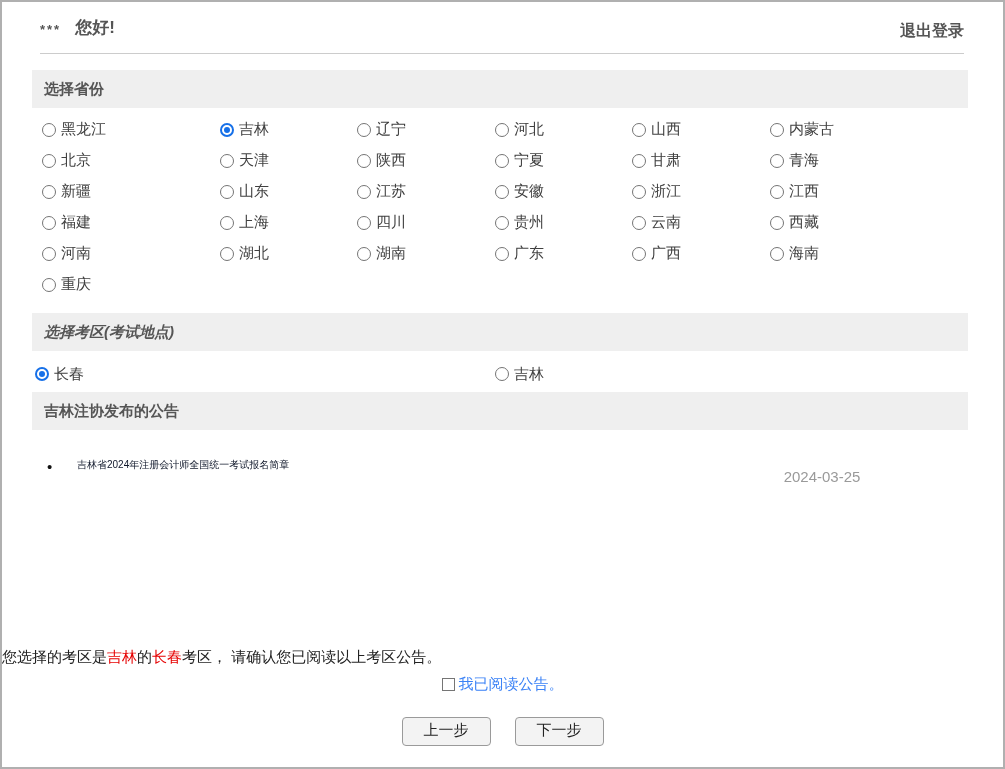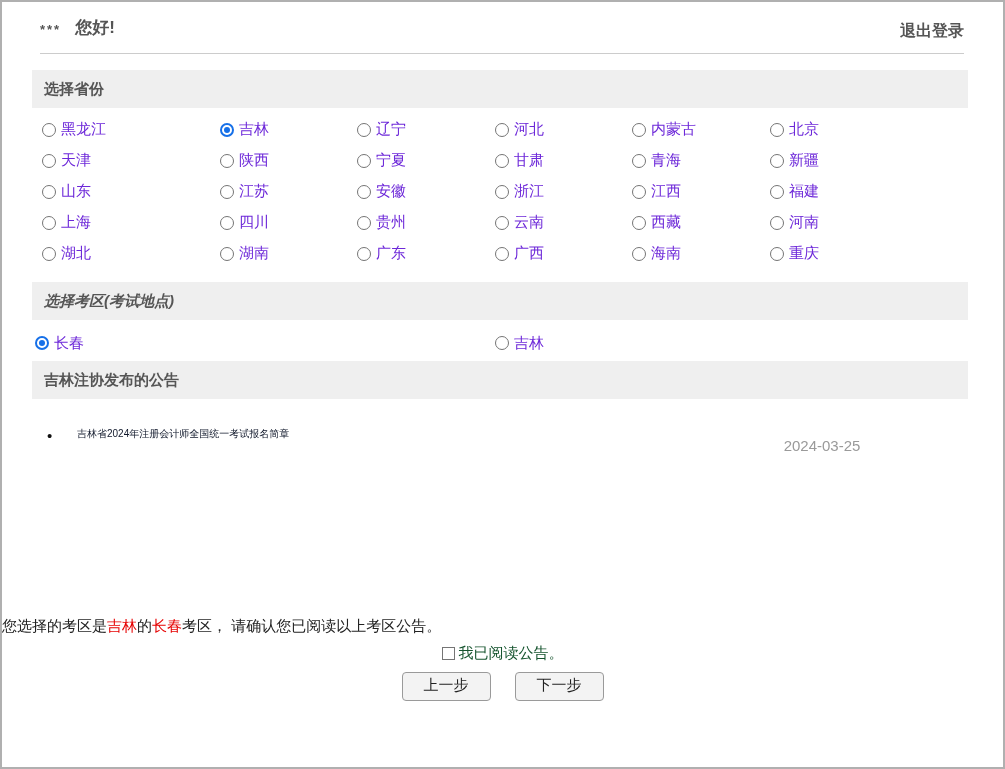--- a/index.html
+++ b/index.html
@@ -43,21 +43,21 @@
     grid-template-columns:178px 137px 138px 137px 138px auto;
   }
   .exam-grid {
     margin:8px 0 0 33px;
     display:grid;
     grid-template-columns:460px auto;
   }
   .radio-item {
     display:flex; align-items:center;
     height:31px; cursor:pointer;
-    font-size:15px; color:#6d28d9;
+    font-size:15px; color:#404040;
   }
   .exam-grid .radio-item { height:30px; }
   .radio {
     width:14px; height:14px; flex:0 0 14px;
     border:1px solid #757575; border-radius:50%;
     background:#fff; margin-right:5px; position:relative;
   }
   .radio.checked { border:2px solid #1670e8; }
   .radio.checked::after {
     content:""; position:absolute; left:2px; top:2px; right:2px; bottom:2px;
@@ -69,29 +69,29 @@
   .notice-bullet { font-size:15px; color:#111; width:30px; flex:0 0 30px; padding-top:2px; }
   .notice-title { font-size:10px; color:#0f172a; flex:1 1 auto; padding-top:2px; cursor:pointer; }
   .notice-date { font-size:15px; color:#9a9a9a; flex:0 0 170px; padding-top:12px;text-align:center; }
   
   .confirm-line {
     margin-top:163px; text-align:left;
     font-size:15px; color:#222;
   }
   .confirm-line .red { color:#e60000; }
   .checkbox-line {
-    margin-top:8px; text-align:center; font-size:15px; color:#14532d;
+    margin-top:8px; text-align:center; font-size:15px; color:#3b82f6;
   }
   .checkbox-label { display:inline-flex; align-items:center; gap:4px; cursor:pointer; }
   .checkbox {
     width:13px; height:13px;
     border:1px solid #757575; background:#fff; display:inline-block;
   }
   .buttons-line {
-    margin-top:9px; text-align:center;
+    margin-top:23px; text-align:center;
     display:flex; justify-content:center; gap:24px;
   }
   .btn {
     font-family:inherit;
     font-size:15px; color:#222;
     background:#f3f3f3;
     border:1px solid #9a9a9a;
     border-radius:4px;
     padding:3px 21px 5px 21px;
     cursor:pointer;
@@ -125,20 +125,24 @@
       <label class="radio-item">
         <span class="radio"></span>
         <span>辽宁</span>
       </label>
       <label class="radio-item">
         <span class="radio"></span>
         <span>河北</span>
       </label>
       <label class="radio-item">
         <span class="radio"></span>
+        <span>山西</span>
+      </label>
+      <label class="radio-item">
+        <span class="radio"></span>
         <span>内蒙古</span>
       </label>
       <label class="radio-item">
         <span class="radio"></span>
         <span>北京</span>
       </label>
       <label class="radio-item">
         <span class="radio"></span>
         <span>天津</span>
       </label>

